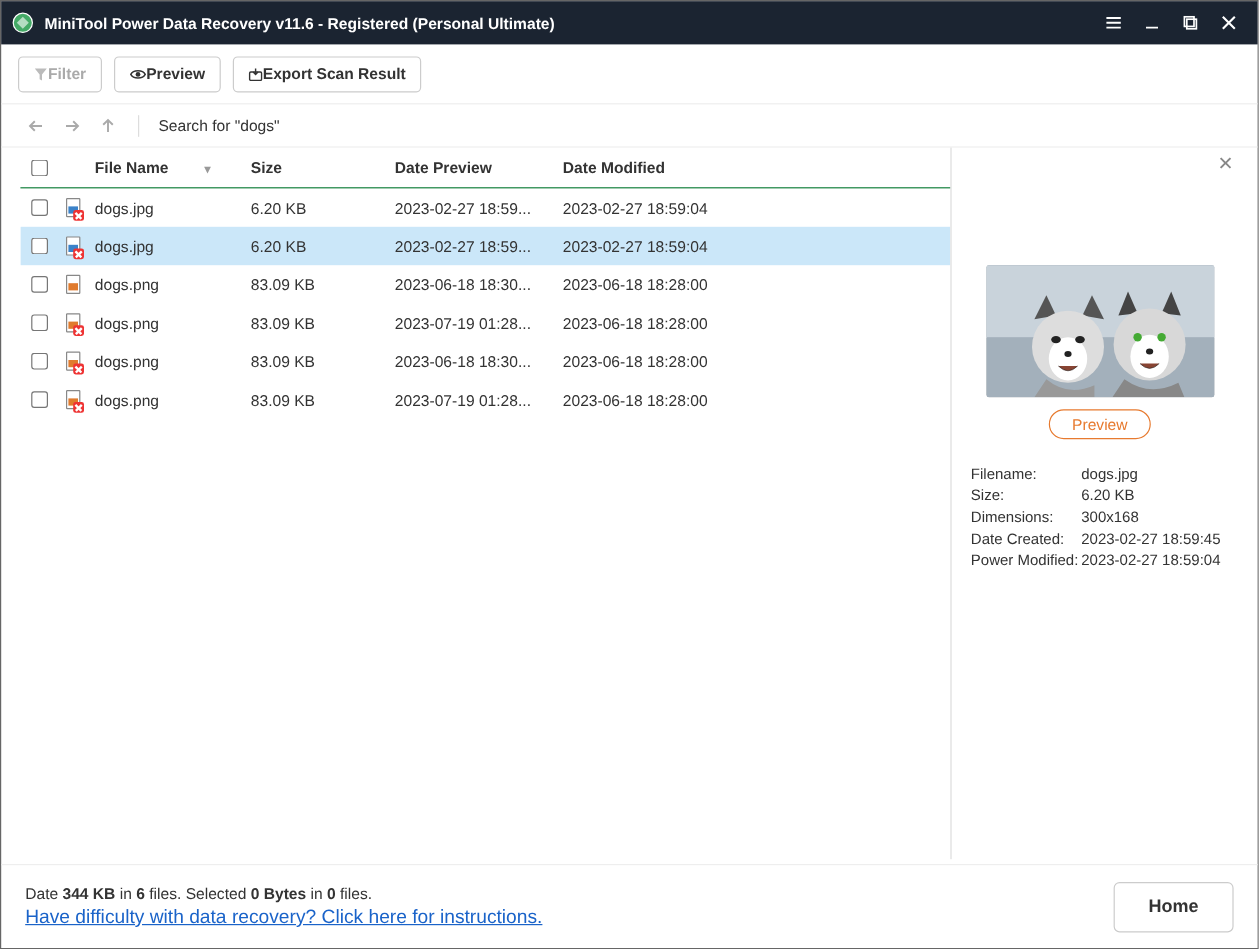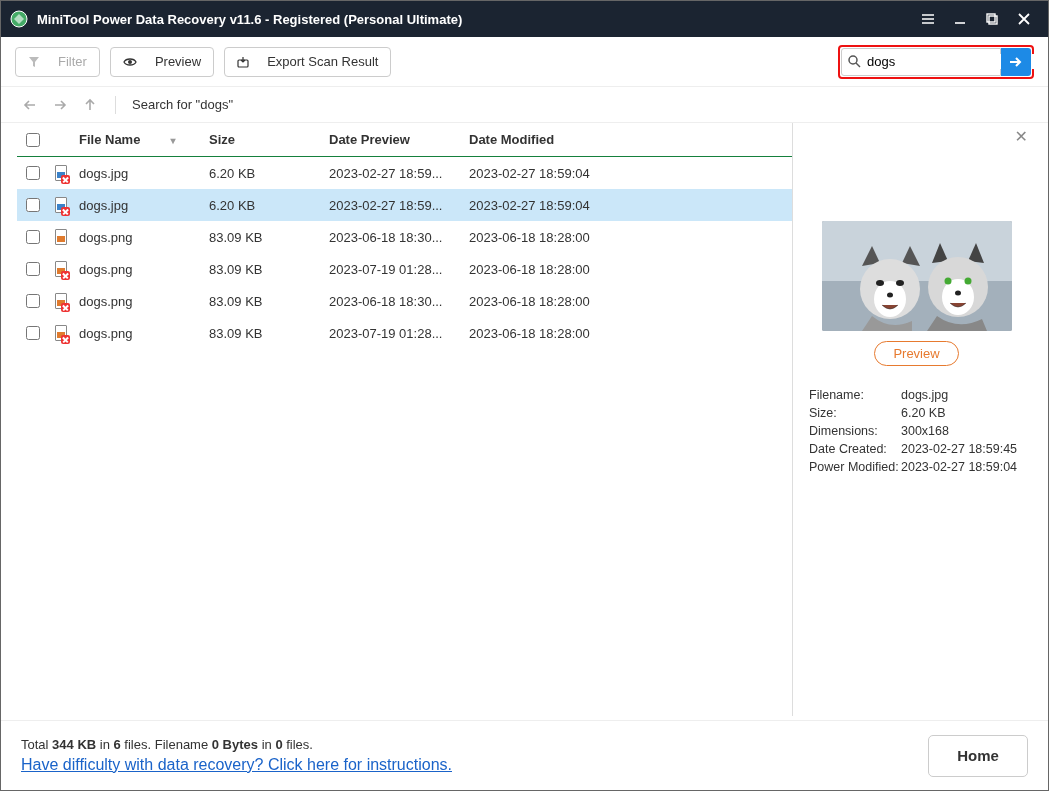--- a/index.html
+++ b/index.html
@@ -8,21 +8,21 @@
 
 
 .titlebar { height: 36px; background: #1b2431; color: #fff; display: flex; align-items: center; padding: 0 8px; }
 .titlebar .logo { width: 20px; height: 20px; margin-right: 8px; display:flex; align-items:center; justify-content:center;}
 .titlebar .title { font-weight: bold; font-size: 13px; flex: 1; }
 .titlebar .winbtns { display: flex; gap: 0; }
 .titlebar .winbtns .wb { width: 32px; height: 28px; display: flex; align-items: center; justify-content: center; cursor: pointer; }
 
 
 .toolbar { height: 50px; display: flex; align-items: center; padding: 8px 14px; gap: 10px; border-bottom: 1px solid #eee;}
-.btn { border: 1px solid #ccc; background: #fff; border-radius: 4px; height: 30px; padding: 0 12px; display: inline-flex; align-items: center; gap: 18px; font-size: 13px; cursor: pointer; color:#333; font-weight:normal;}
+.btn { border: 1px solid #ccc; background: #fff; border-radius: 4px; height: 30px; padding: 0 12px; display: inline-flex; align-items: center; gap: 0; font-size: 13px; cursor: pointer; color:#333; font-weight:bold;}
 .btn.disabled { color: #aaa; cursor: default; }
 .toolbar .spacer { flex: 1; }
 .searchwrap { border: 2px solid #e11; border-radius: 4px; padding: 1px; display: flex; align-items: center; }
 .searchbox { border: 1px solid #ccc; border-radius: 3px 0 0 3px; height: 28px; display: flex; align-items: center; padding: 0 6px; width: 160px; gap: 6px; }
 .searchbox input { border: none; outline: none; flex: 1; font-size: 13px; }
 .gobtn { width: 30px; height: 28px; background: #1d8ae6; border-radius: 0 3px 3px 0; display: flex; align-items: center; justify-content: center; cursor: pointer; color: #fff; }
 
 
 .crumb { height: 36px; display: flex; align-items: center; padding: 0 20px; gap: 12px; border-bottom: 1px solid #eee; }
 .crumb .navbtn { width: 18px; height: 18px; display:flex; align-items:center; justify-content:center; color:#999; cursor:pointer;}
@@ -137,37 +137,20 @@
     <button class="btn">
       <span>
           <svg width="12" height="12" viewBox="0 0 12 12">
             <rect x="1" y="4" width="10" height="7" rx="1" fill="none" stroke="#333" stroke-width="1.2"></rect>
             <path d="M6 1 v5 M4 4 l2 2 l2 -2" fill="none" stroke="#333" stroke-width="1.2"></path>
           </svg>
         </span>
       <span>Export Scan Result</span>
     </button>
     <div class="spacer"></div>
-    <div class="searchwrap">
-      <div class="searchbox">
-        <span>
-            <svg width="13" height="13" viewBox="0 0 13 13">
-              <circle cx="5" cy="5" r="4" fill="none" stroke="#555" stroke-width="1.5"></circle>
-              <path d="M8 8 L12 12" stroke="#555" stroke-width="1.5"></path>
-            </svg>
-          </span>
-        <input type="text" value="dogs" style="">
-
-      </div>
-      <div class="gobtn">
-        <svg width="16" height="16" viewBox="0 0 16 16">
-            <path d="M2 8 h10 M8 4 l4 4 l-4 4" fill="none" stroke="#fff" stroke-width="2"></path>
-          </svg>
-      </div>
-    </div>
   </div>
 
   <div class="crumb">
     <span class="navbtn">
         <svg width="14" height="14" viewBox="0 0 14 14">
           <path d="M12 7 H2 M6 3 L2 7 L6 11" fill="none" stroke="#aaa" stroke-width="1.6"></path>
         </svg>
       </span>
     <span class="navbtn">
         <svg width="14" height="14" viewBox="0 0 14 14">
@@ -338,20 +321,20 @@
             <span class="mk">Power Modified:</span>
             <span class="mv">2023-02-27 18:59:04</span>
           </div>
       </div>
     </div>
   </div>
 
   <div class="footer">
     <div class="ftext">
       <div class="summary">
-        <span>Total </span><b>344 KB</b><span> in </span><b>6</b><span> files.</span>
-        <span> Filename </span><b>0 Bytes</b><span> in </span><b>0</b><span> files.</span>
+        <span>Date </span><b>344 KB</b><span> in </span><b>6</b><span> files.</span>
+        <span> Selected </span><b>0 Bytes</b><span> in </span><b>0</b><span> files.</span>
       </div>
       <span class="link">Have difficulty with data recovery? Click here for instructions.</span>
     </div>
     <div class="fbtn">Home</div>
   </div>
 </div>
 
 </body></html>

